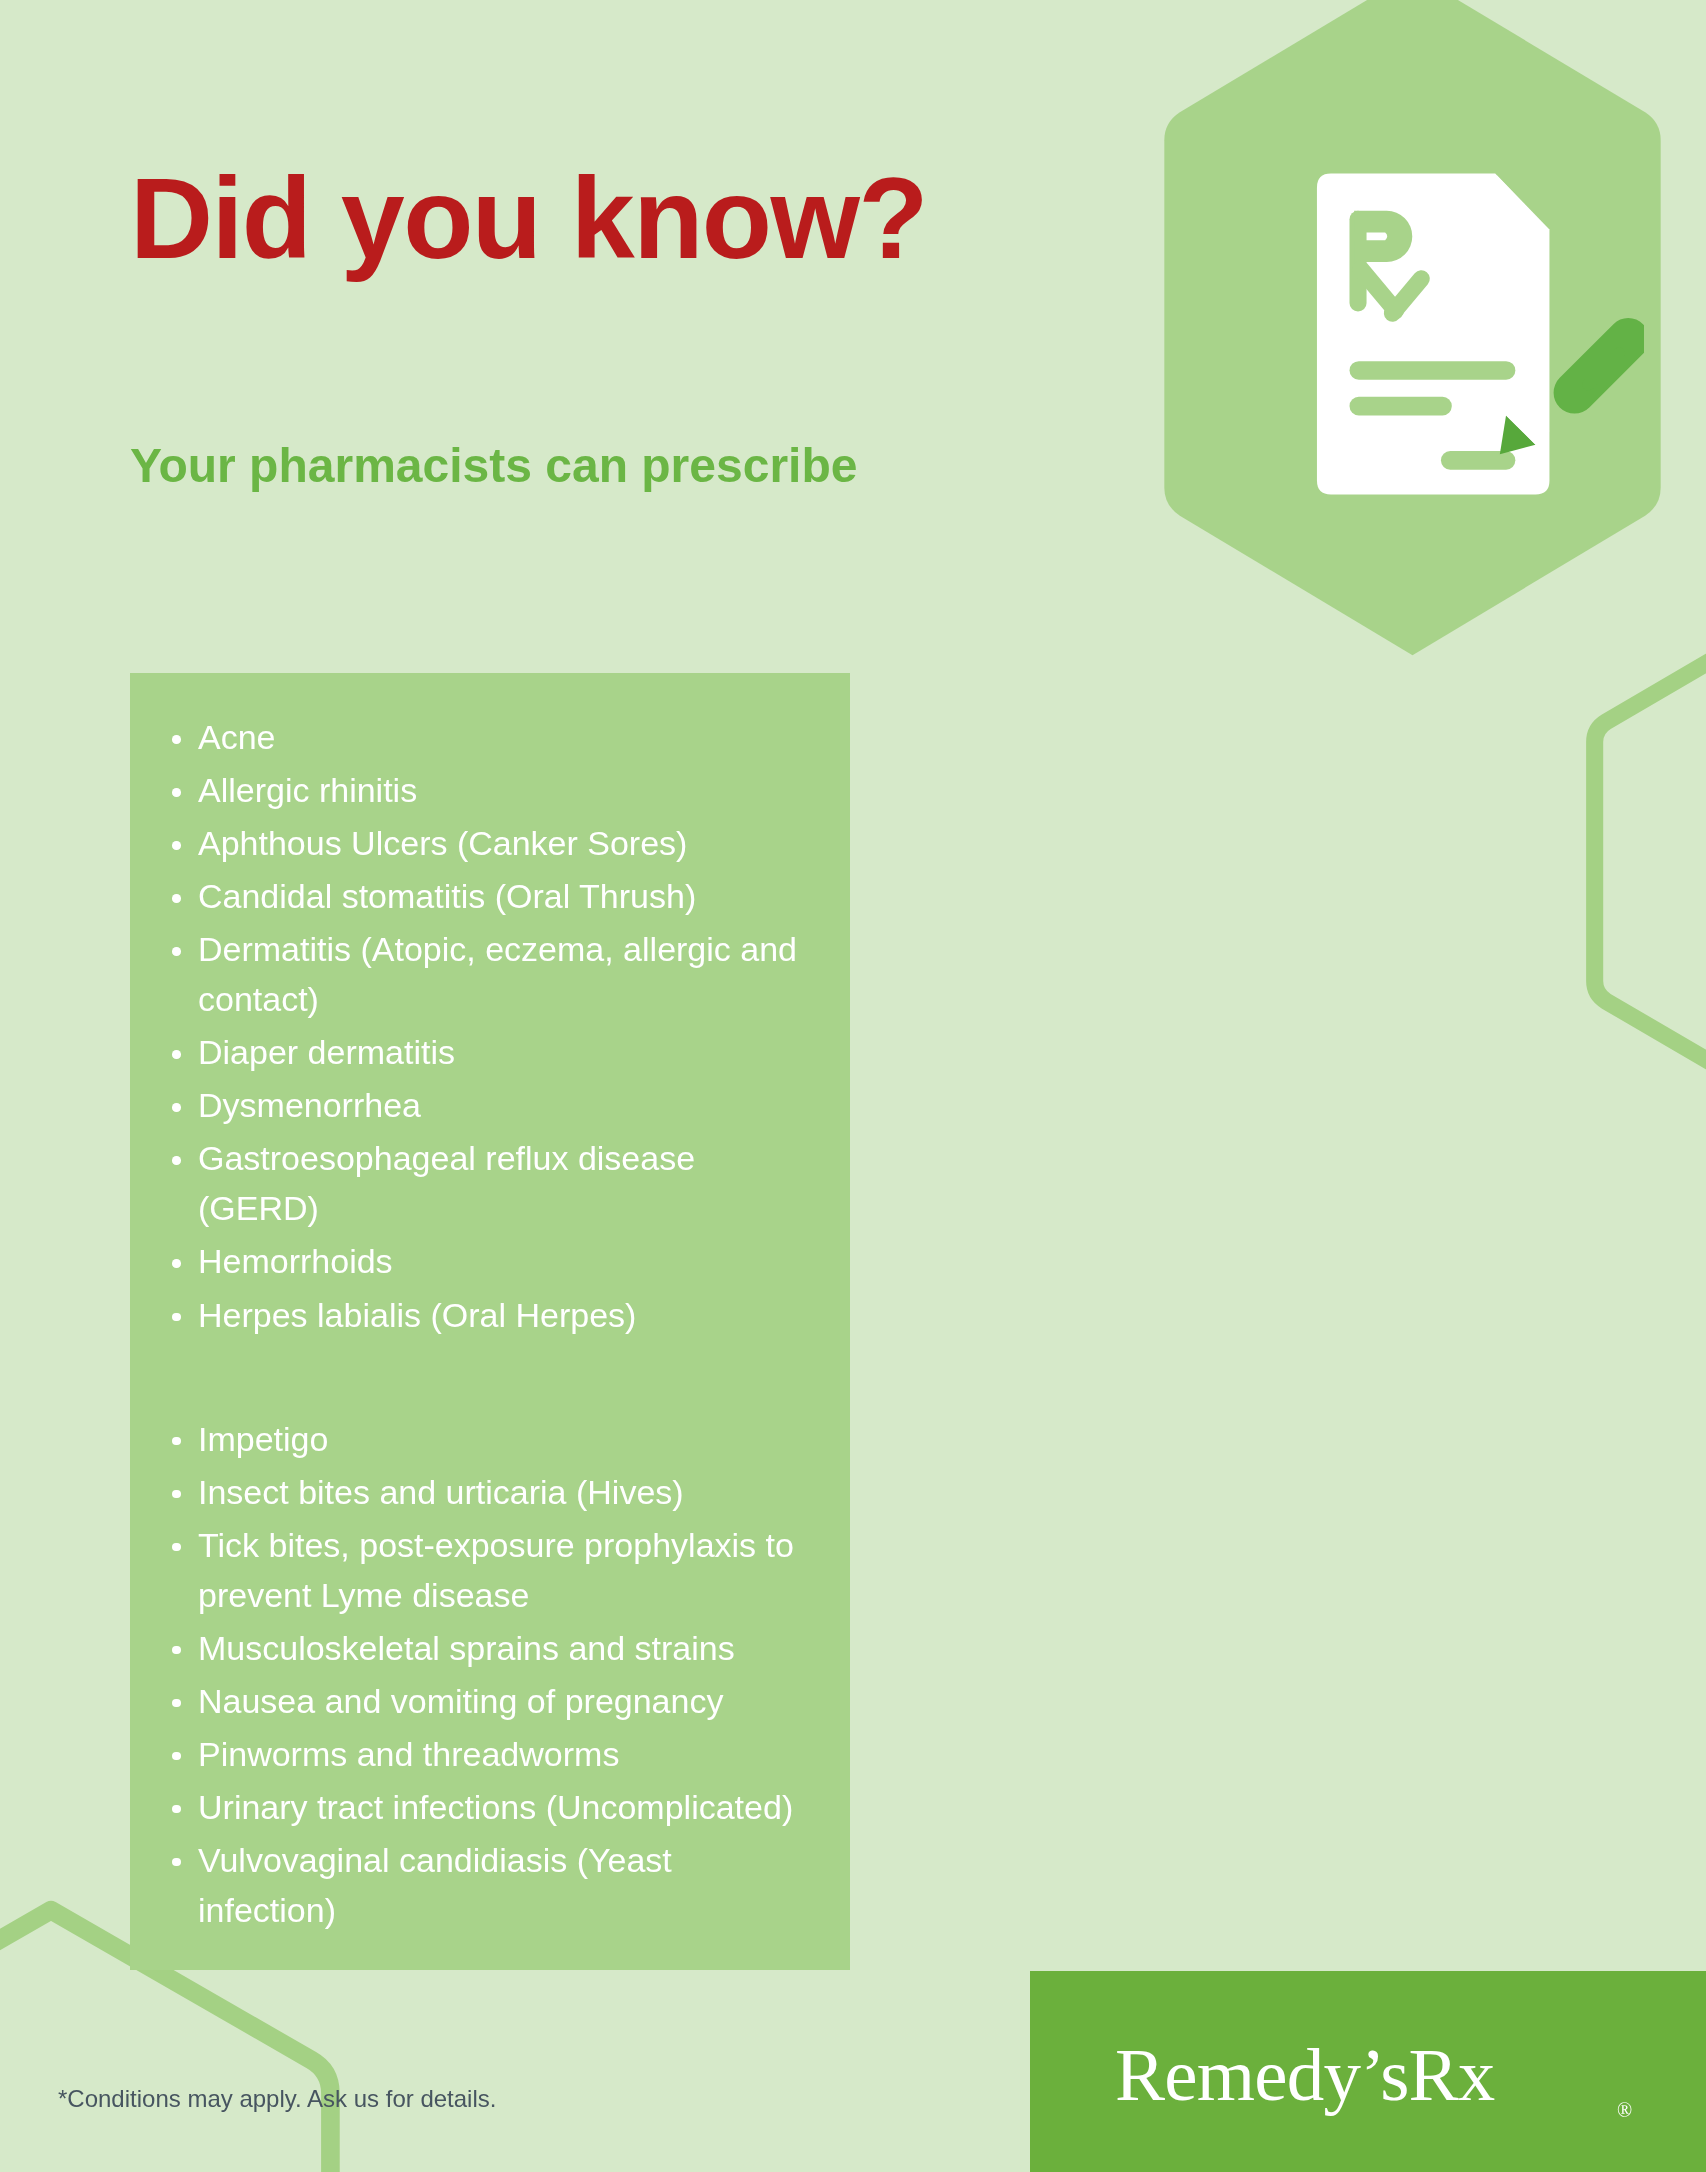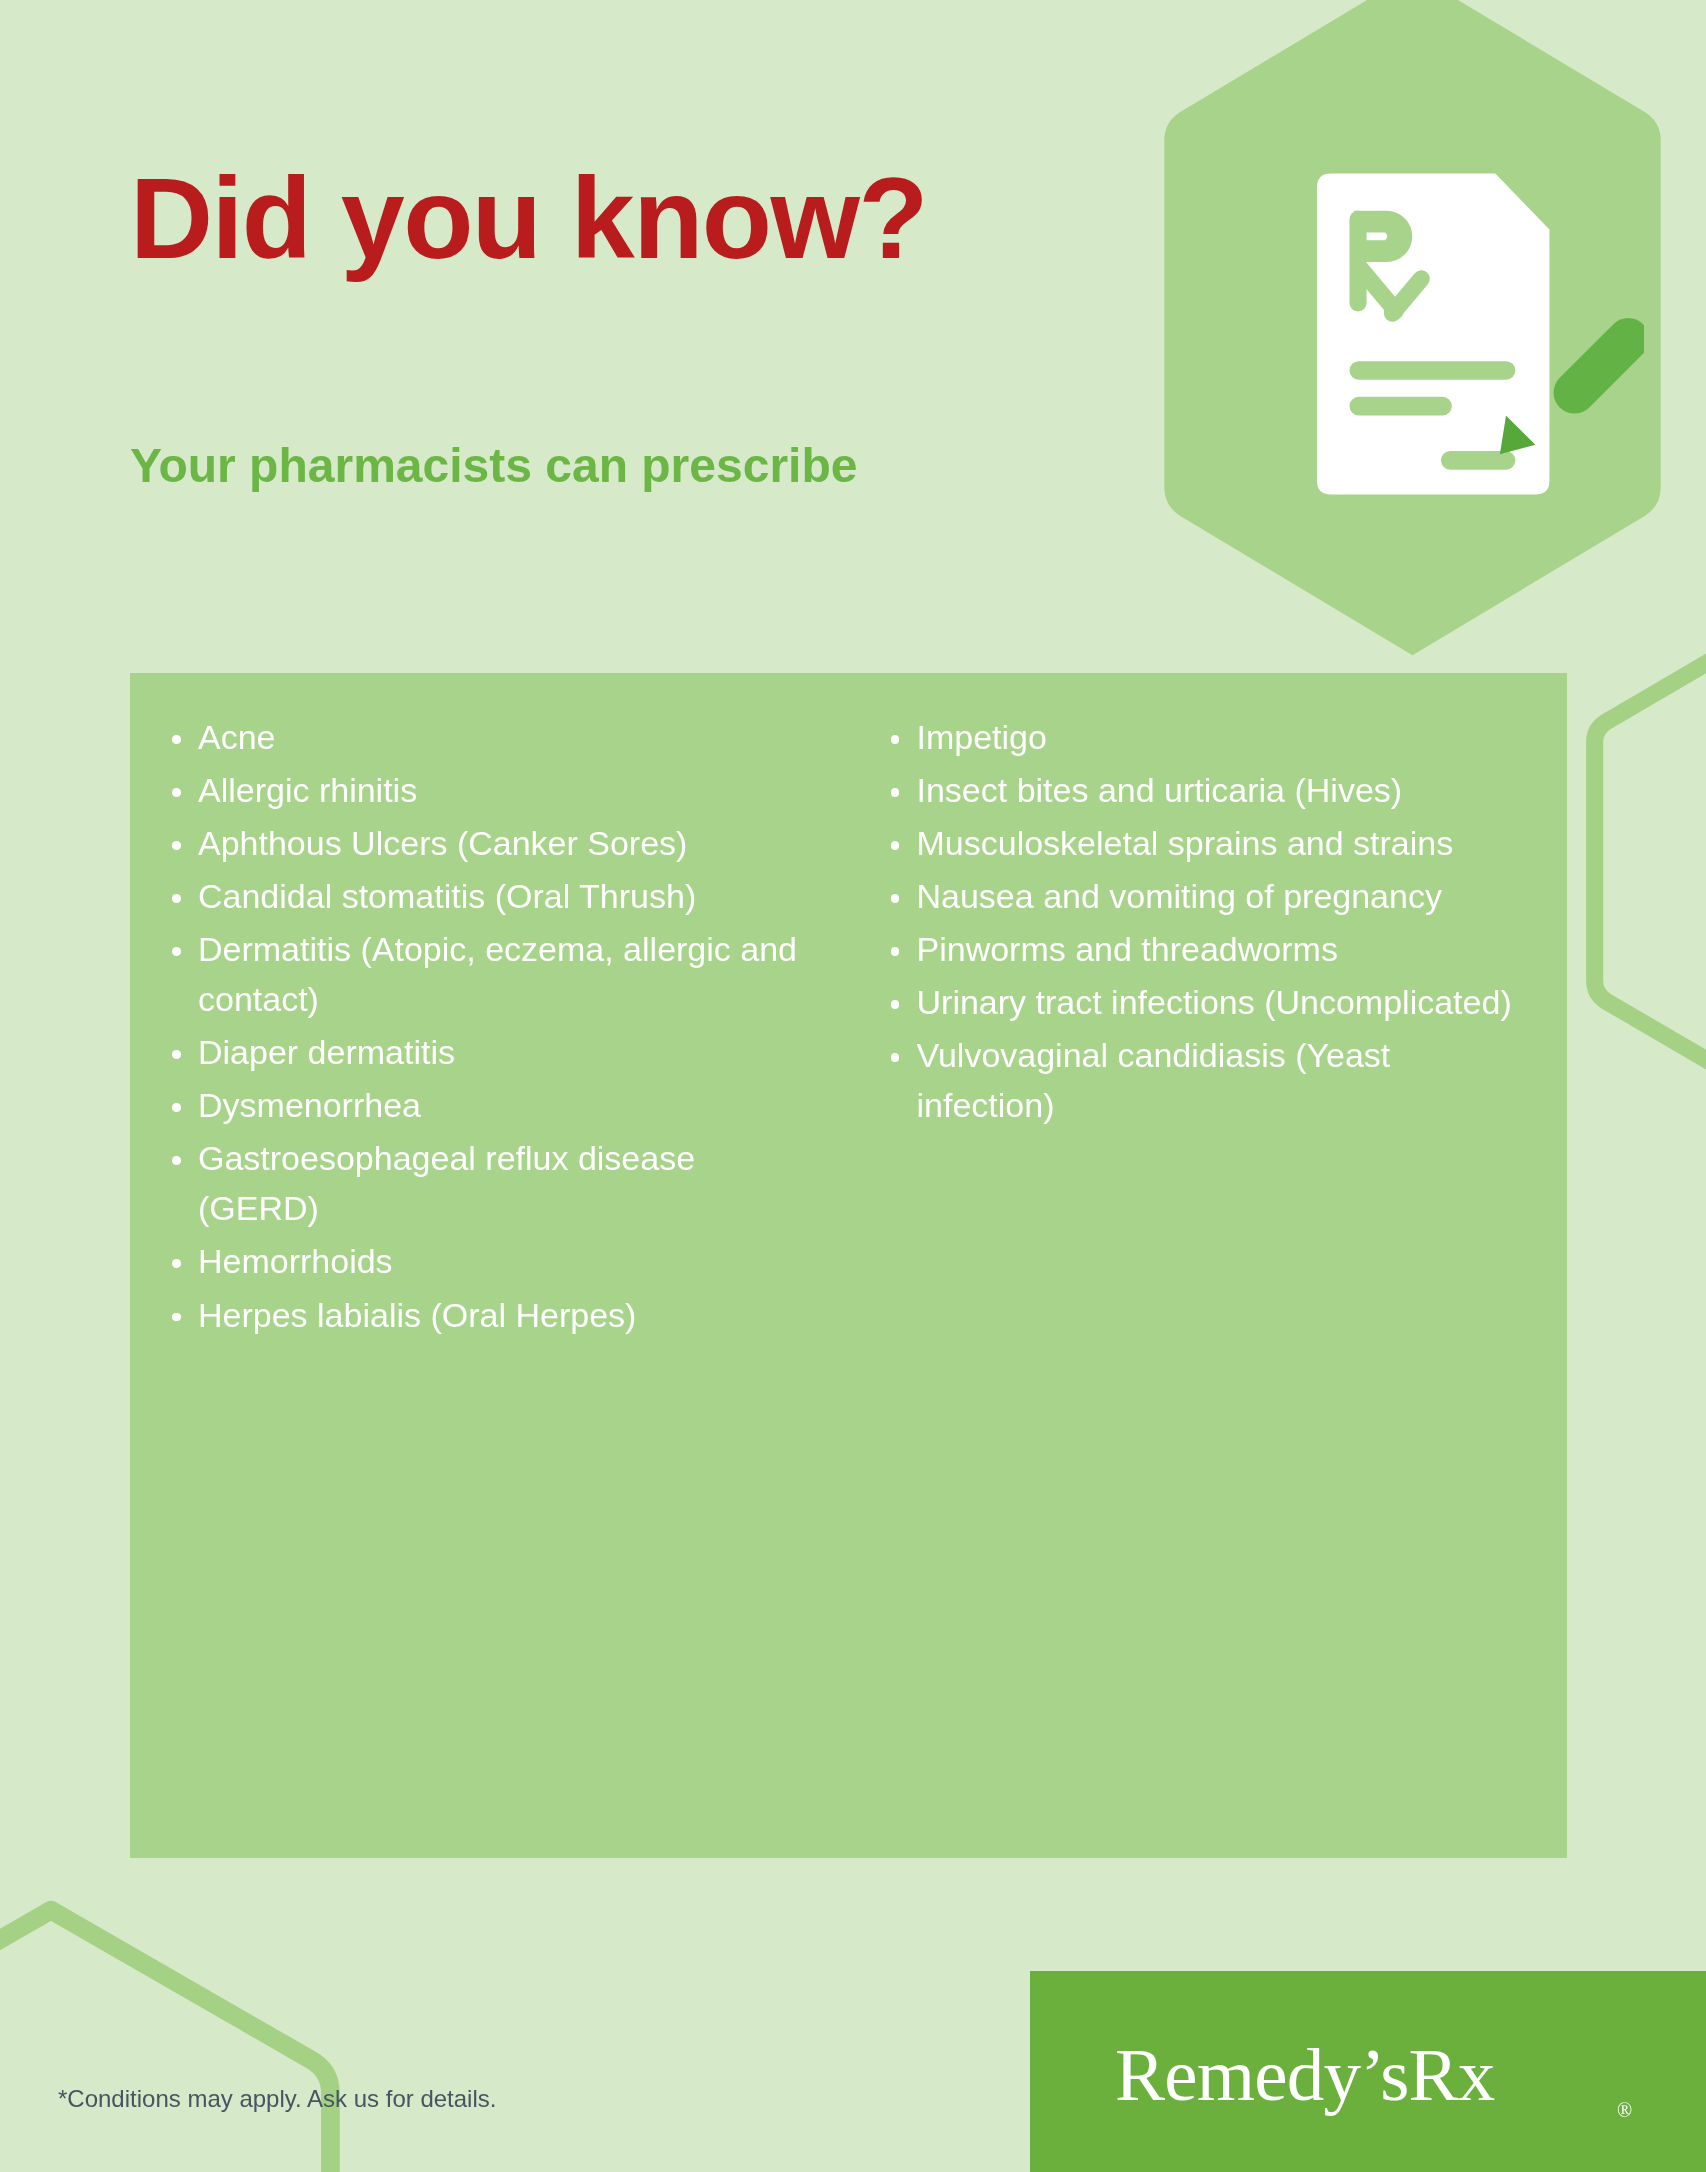--- a/index.html
+++ b/index.html
@@ -77,20 +77,21 @@
   }
 
   
   .panels {
     position: absolute;
     left: 130px;
     top: 673px;
     width: 1437px;
     height: 1185px;
     display: flex;
+    flex-direction: column;
   }
   .panel {
     background: #a8d38a;
     box-sizing: border-box;
     padding: 40px 31px 31px 31px;
   }
   .panel-left  { width: 720px; }
   .panel-right { width: 720px; }
 
   .cond-list {
@@ -218,20 +219,21 @@
       <li class="cond-item">Gastroesophageal reflux disease (GERD)</li>
       <li class="cond-item">Hemorrhoids</li>
       <li class="cond-item">Herpes labialis (Oral Herpes)</li>
     </ul>
   </div>
 
   <div class="panel panel-right">
     <ul class="cond-list">
       <li class="cond-item">Impetigo</li>
       <li class="cond-item">Insect bites and urticaria (Hives)</li>
+      <li class="cond-item">Tick bites, post-exposure prophylaxis to prevent Lyme disease</li>
       <li class="cond-item">Musculoskeletal sprains and strains</li>
       <li class="cond-item">Nausea and vomiting of pregnancy</li>
       <li class="cond-item">Pinworms and threadworms</li>
       <li class="cond-item">Urinary tract infections (Uncomplicated)</li>
       <li class="cond-item">Vulvovaginal candidiasis (Yeast infection)</li>
     </ul>
   </div>
 </div>
 
 <div class="footnote">*Conditions may apply. Ask us for details.</div>

